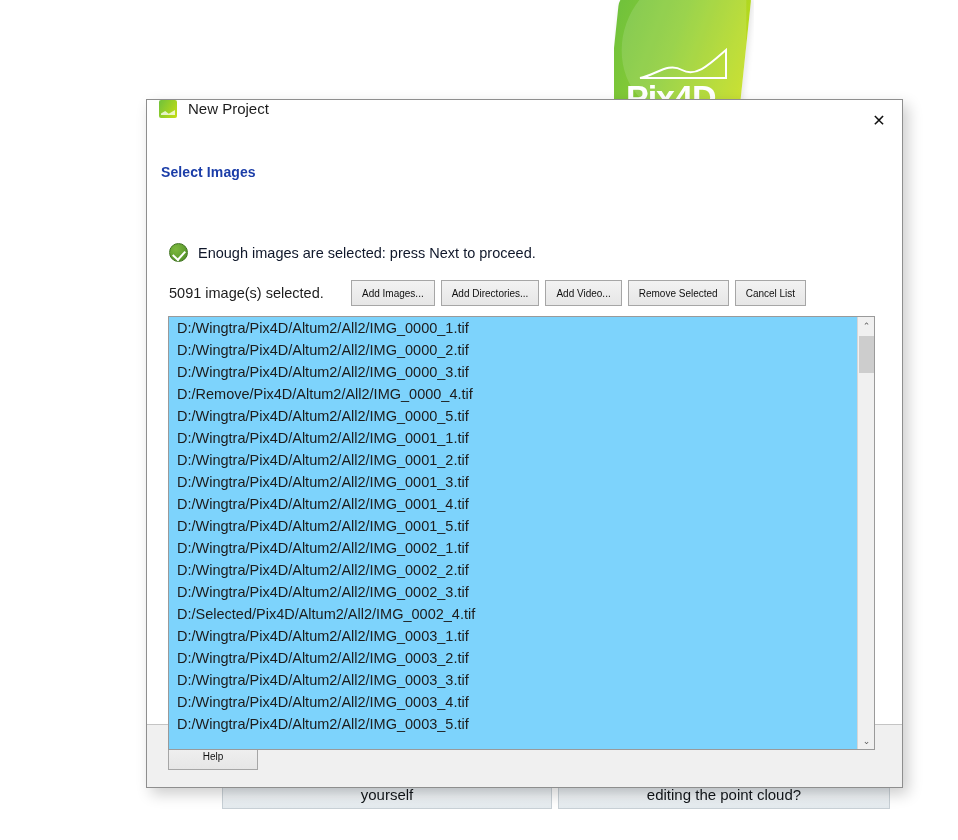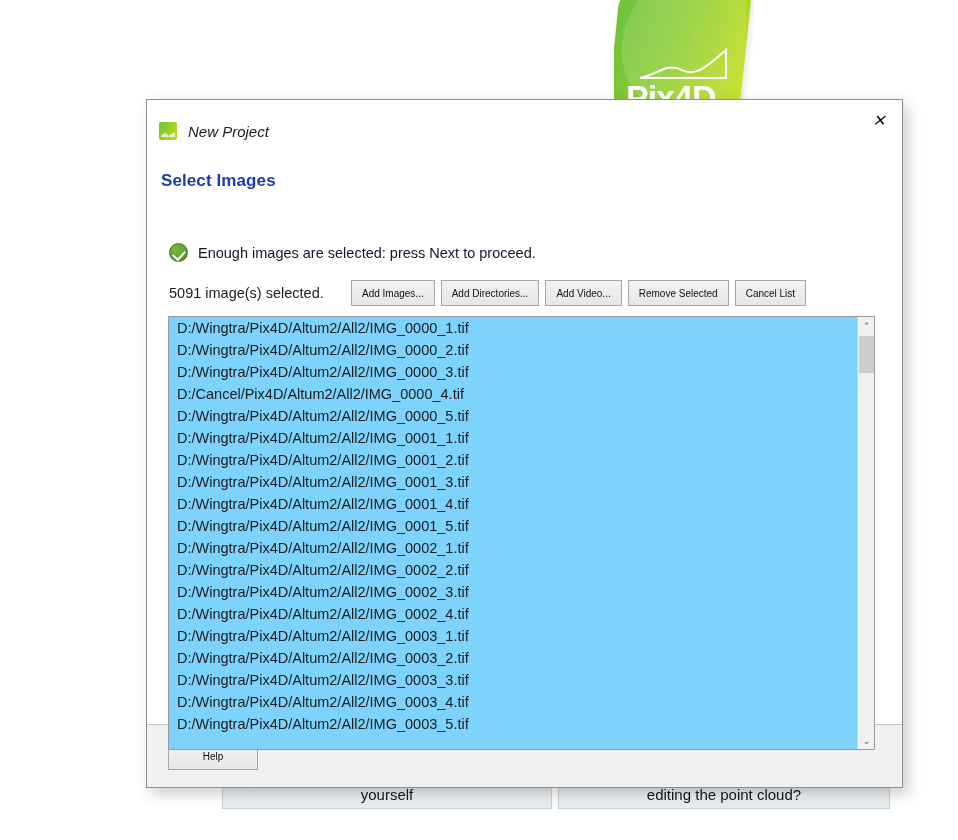--- a/index.html
+++ b/index.html
@@ -63,24 +63,23 @@
     left: 146px; top: 99px;
     width: 757px; height: 689px;
     background: #ffffff;
     border: 1px solid #8e8e8e;
     box-shadow: 5px 6px 14px rgba(0,0,0,0.20);
     display: flex; flex-direction: column;
   }
 
   .titlebar {
     height: 40px; flex: 0 0 40px;
-    display: flex; align-items: flex-end;
+    display: flex; align-items: flex-start;
     padding: 0 0 0 12px;
     background: #ffffff;
-    font-style: italic;
   }
   .app-icon {
     width: 18px; height: 18px;
     border-radius: 2px;
     background: linear-gradient(120deg, #6fc13c 0%, #9ed125 55%, #c6de14 100%);
     position: relative; flex: 0 0 18px;
     overflow: hidden;
   }
   .app-icon::after {
     content: ""; position: absolute; left: 2px; top: 10px;
@@ -95,22 +94,22 @@
   .titlebar-spacer { flex: 1 1 auto; }
   .close-btn {
     width: 46px; height: 40px;
     display: flex; align-items: center; justify-content: center;
     cursor: pointer; color: #111;
   }
 
   .dialog-body { flex: 1 1 auto; padding: 0 0 0 0; position: relative; }
 
   .page-heading {
-    position: absolute; left: 14px; top: 31px;
-    font-size: 17px; font-weight: bold; color: #1b3da8;
+    position: absolute; left: 14px; top: 24px;
+    font-size: 14px; font-weight: bold; color: #1b3da8;
     letter-spacing: 0.1px;
   }
 
   .status-row {
     position: absolute; left: 22px; top: 103px;
     display: flex; align-items: center; gap: 10px;
   }
   .check-icon {
     width: 19px; height: 19px; flex: 0 0 19px;
     border-radius: 50%;
@@ -258,31 +257,31 @@
           <button class="btn">Remove Selected</button>
           <button class="btn">Cancel List</button>
         </div>
       </div>
 
       <div class="listbox">
         <div class="list-items" id="file-list">
             <div class="list-row">D:/Wingtra/Pix4D/Altum2/All2/IMG_0000_1.tif</div>
             <div class="list-row">D:/Wingtra/Pix4D/Altum2/All2/IMG_0000_2.tif</div>
             <div class="list-row">D:/Wingtra/Pix4D/Altum2/All2/IMG_0000_3.tif</div>
-            <div class="list-row">D:/Cancel/Pix4D/Altum2/All2/IMG_0000_4.tif</div>
+            <div class="list-row">D:/Remove/Pix4D/Altum2/All2/IMG_0000_4.tif</div>
             <div class="list-row">D:/Wingtra/Pix4D/Altum2/All2/IMG_0000_5.tif</div>
             <div class="list-row">D:/Wingtra/Pix4D/Altum2/All2/IMG_0001_1.tif</div>
             <div class="list-row">D:/Wingtra/Pix4D/Altum2/All2/IMG_0001_2.tif</div>
             <div class="list-row">D:/Wingtra/Pix4D/Altum2/All2/IMG_0001_3.tif</div>
             <div class="list-row">D:/Wingtra/Pix4D/Altum2/All2/IMG_0001_4.tif</div>
             <div class="list-row">D:/Wingtra/Pix4D/Altum2/All2/IMG_0001_5.tif</div>
             <div class="list-row">D:/Wingtra/Pix4D/Altum2/All2/IMG_0002_1.tif</div>
             <div class="list-row">D:/Wingtra/Pix4D/Altum2/All2/IMG_0002_2.tif</div>
             <div class="list-row">D:/Wingtra/Pix4D/Altum2/All2/IMG_0002_3.tif</div>
-            <div class="list-row">D:/Wingtra/Pix4D/Altum2/All2/IMG_0002_4.tif</div>
+            <div class="list-row">D:/Selected/Pix4D/Altum2/All2/IMG_0002_4.tif</div>
             <div class="list-row">D:/Wingtra/Pix4D/Altum2/All2/IMG_0003_1.tif</div>
             <div class="list-row">D:/Wingtra/Pix4D/Altum2/All2/IMG_0003_2.tif</div>
             <div class="list-row">D:/Wingtra/Pix4D/Altum2/All2/IMG_0003_3.tif</div>
             <div class="list-row">D:/Wingtra/Pix4D/Altum2/All2/IMG_0003_4.tif</div>
             <div class="list-row">D:/Wingtra/Pix4D/Altum2/All2/IMG_0003_5.tif</div>
           </div>
         <div class="scrollbar">
           <div class="sb-arrow sb-up">⌃</div>
           <div class="sb-thumb"></div>
           <div class="sb-arrow sb-down">⌄</div>

